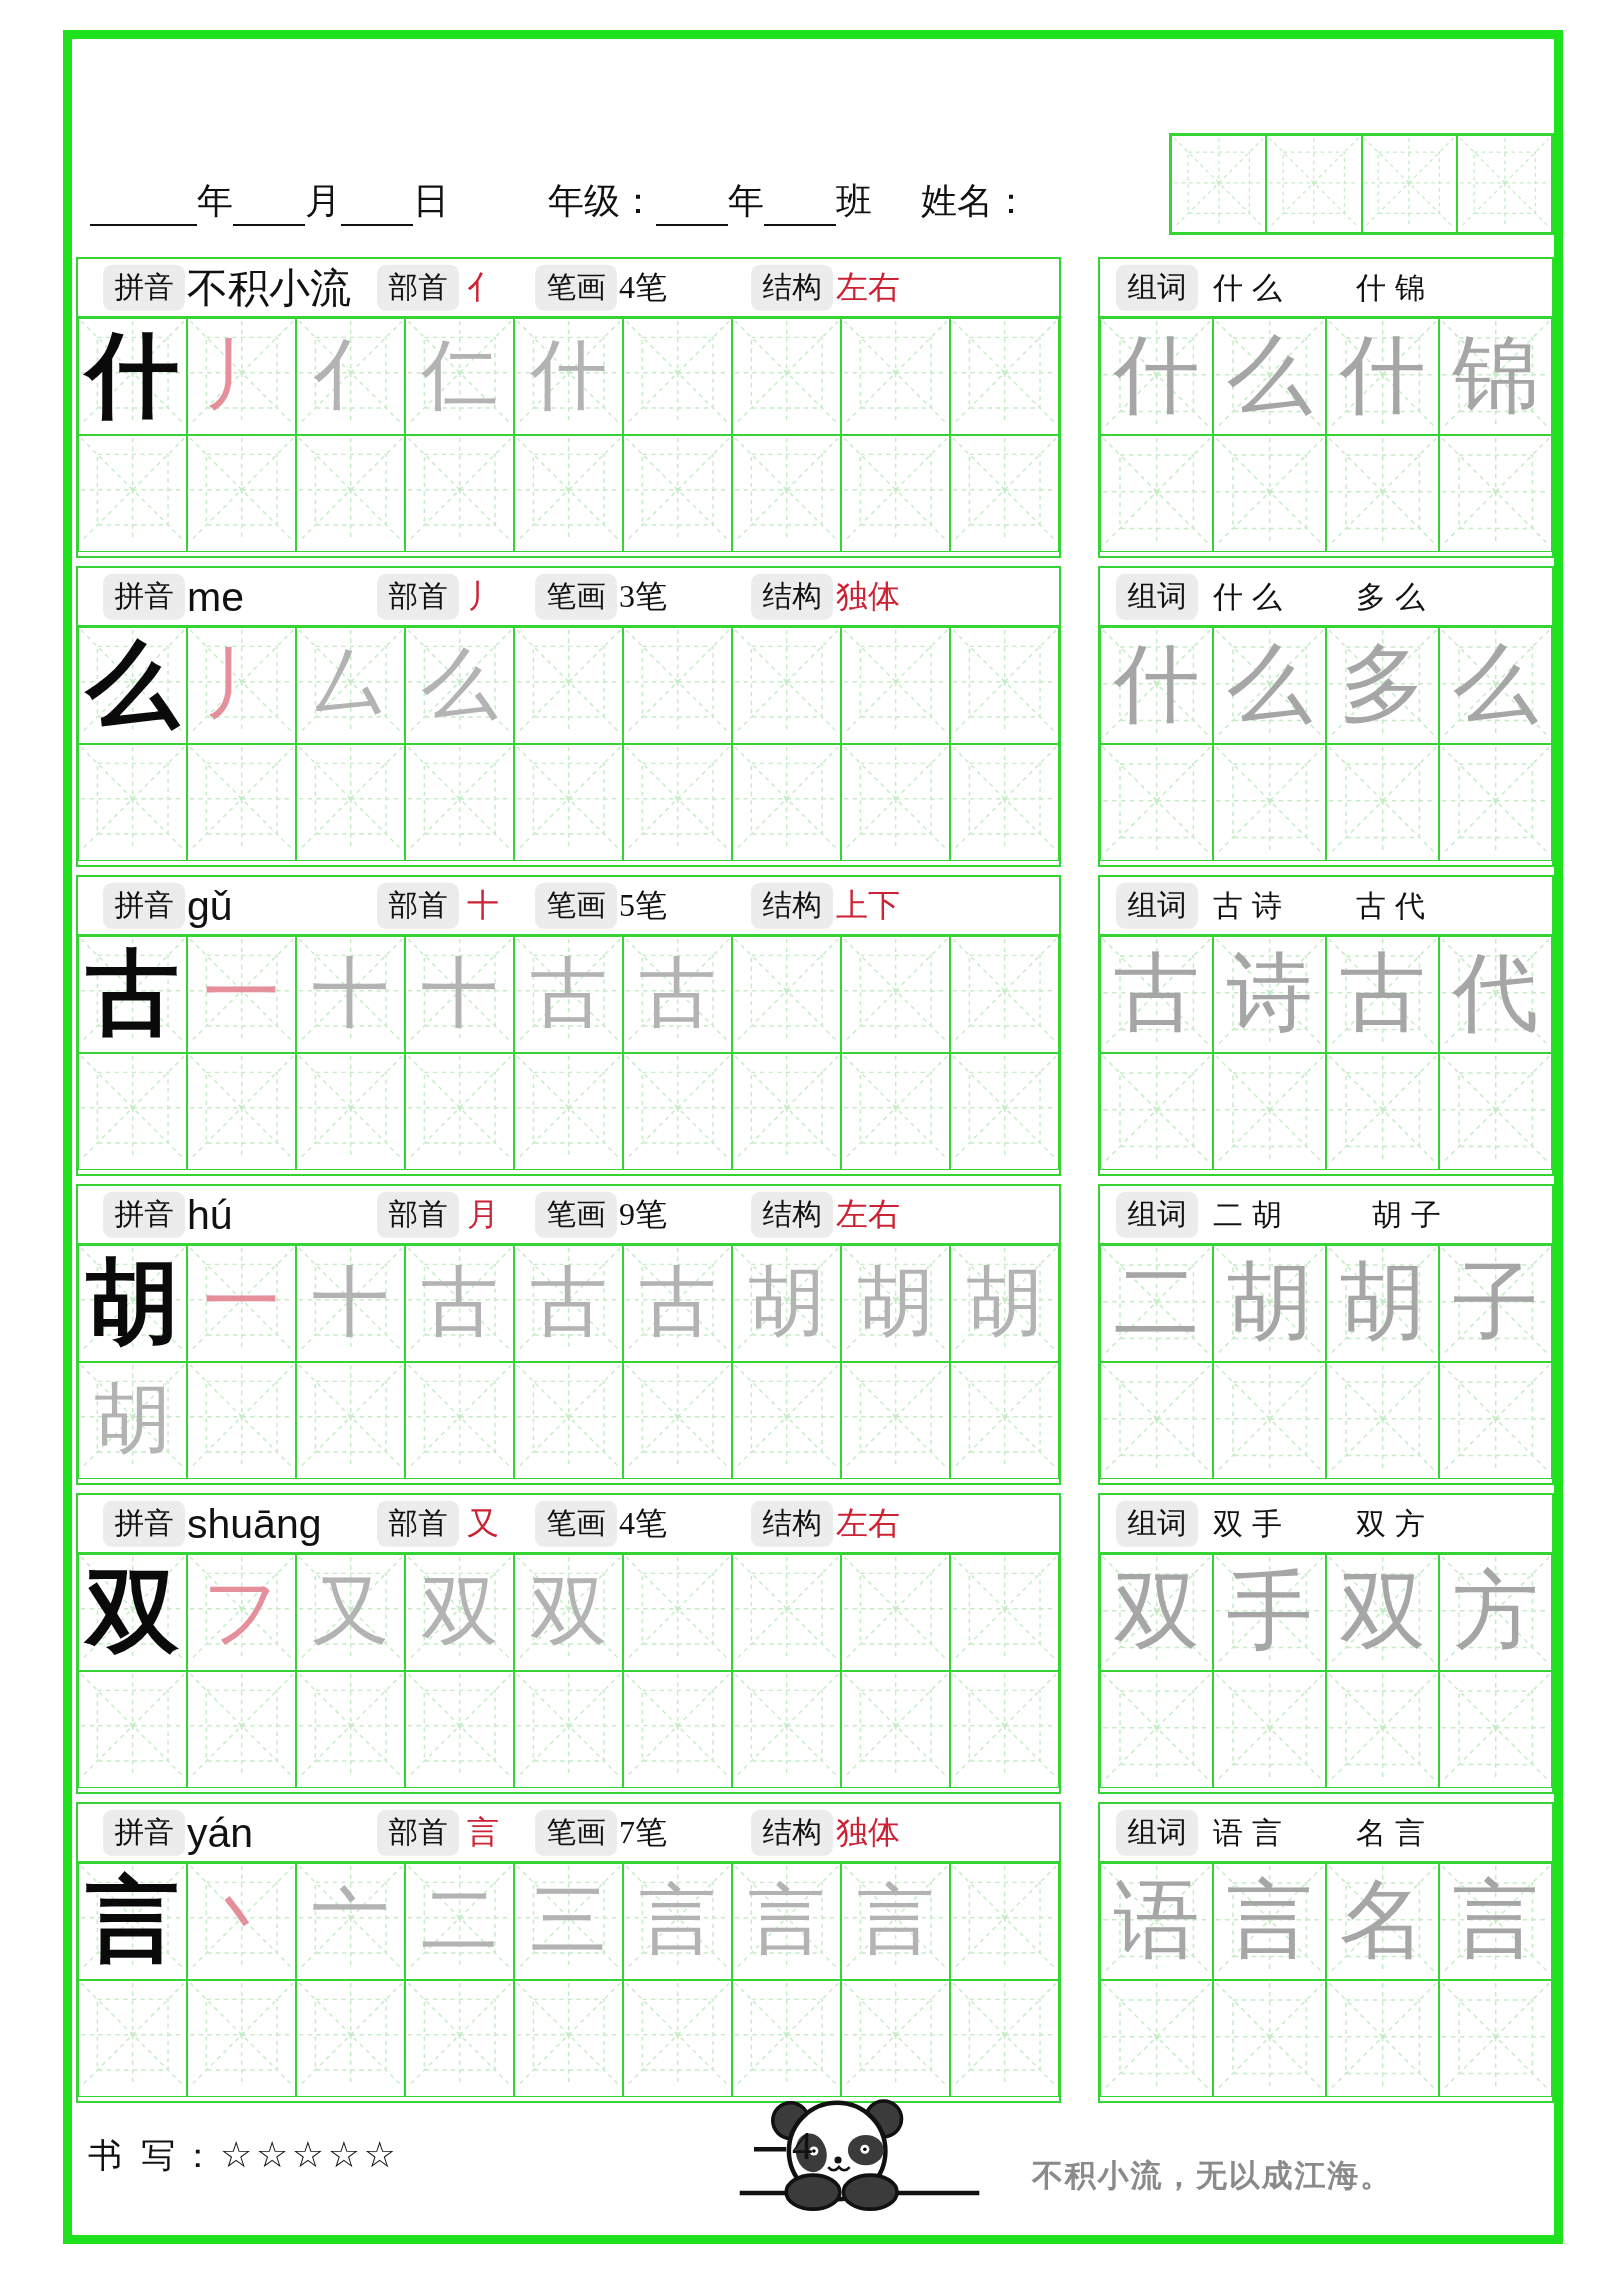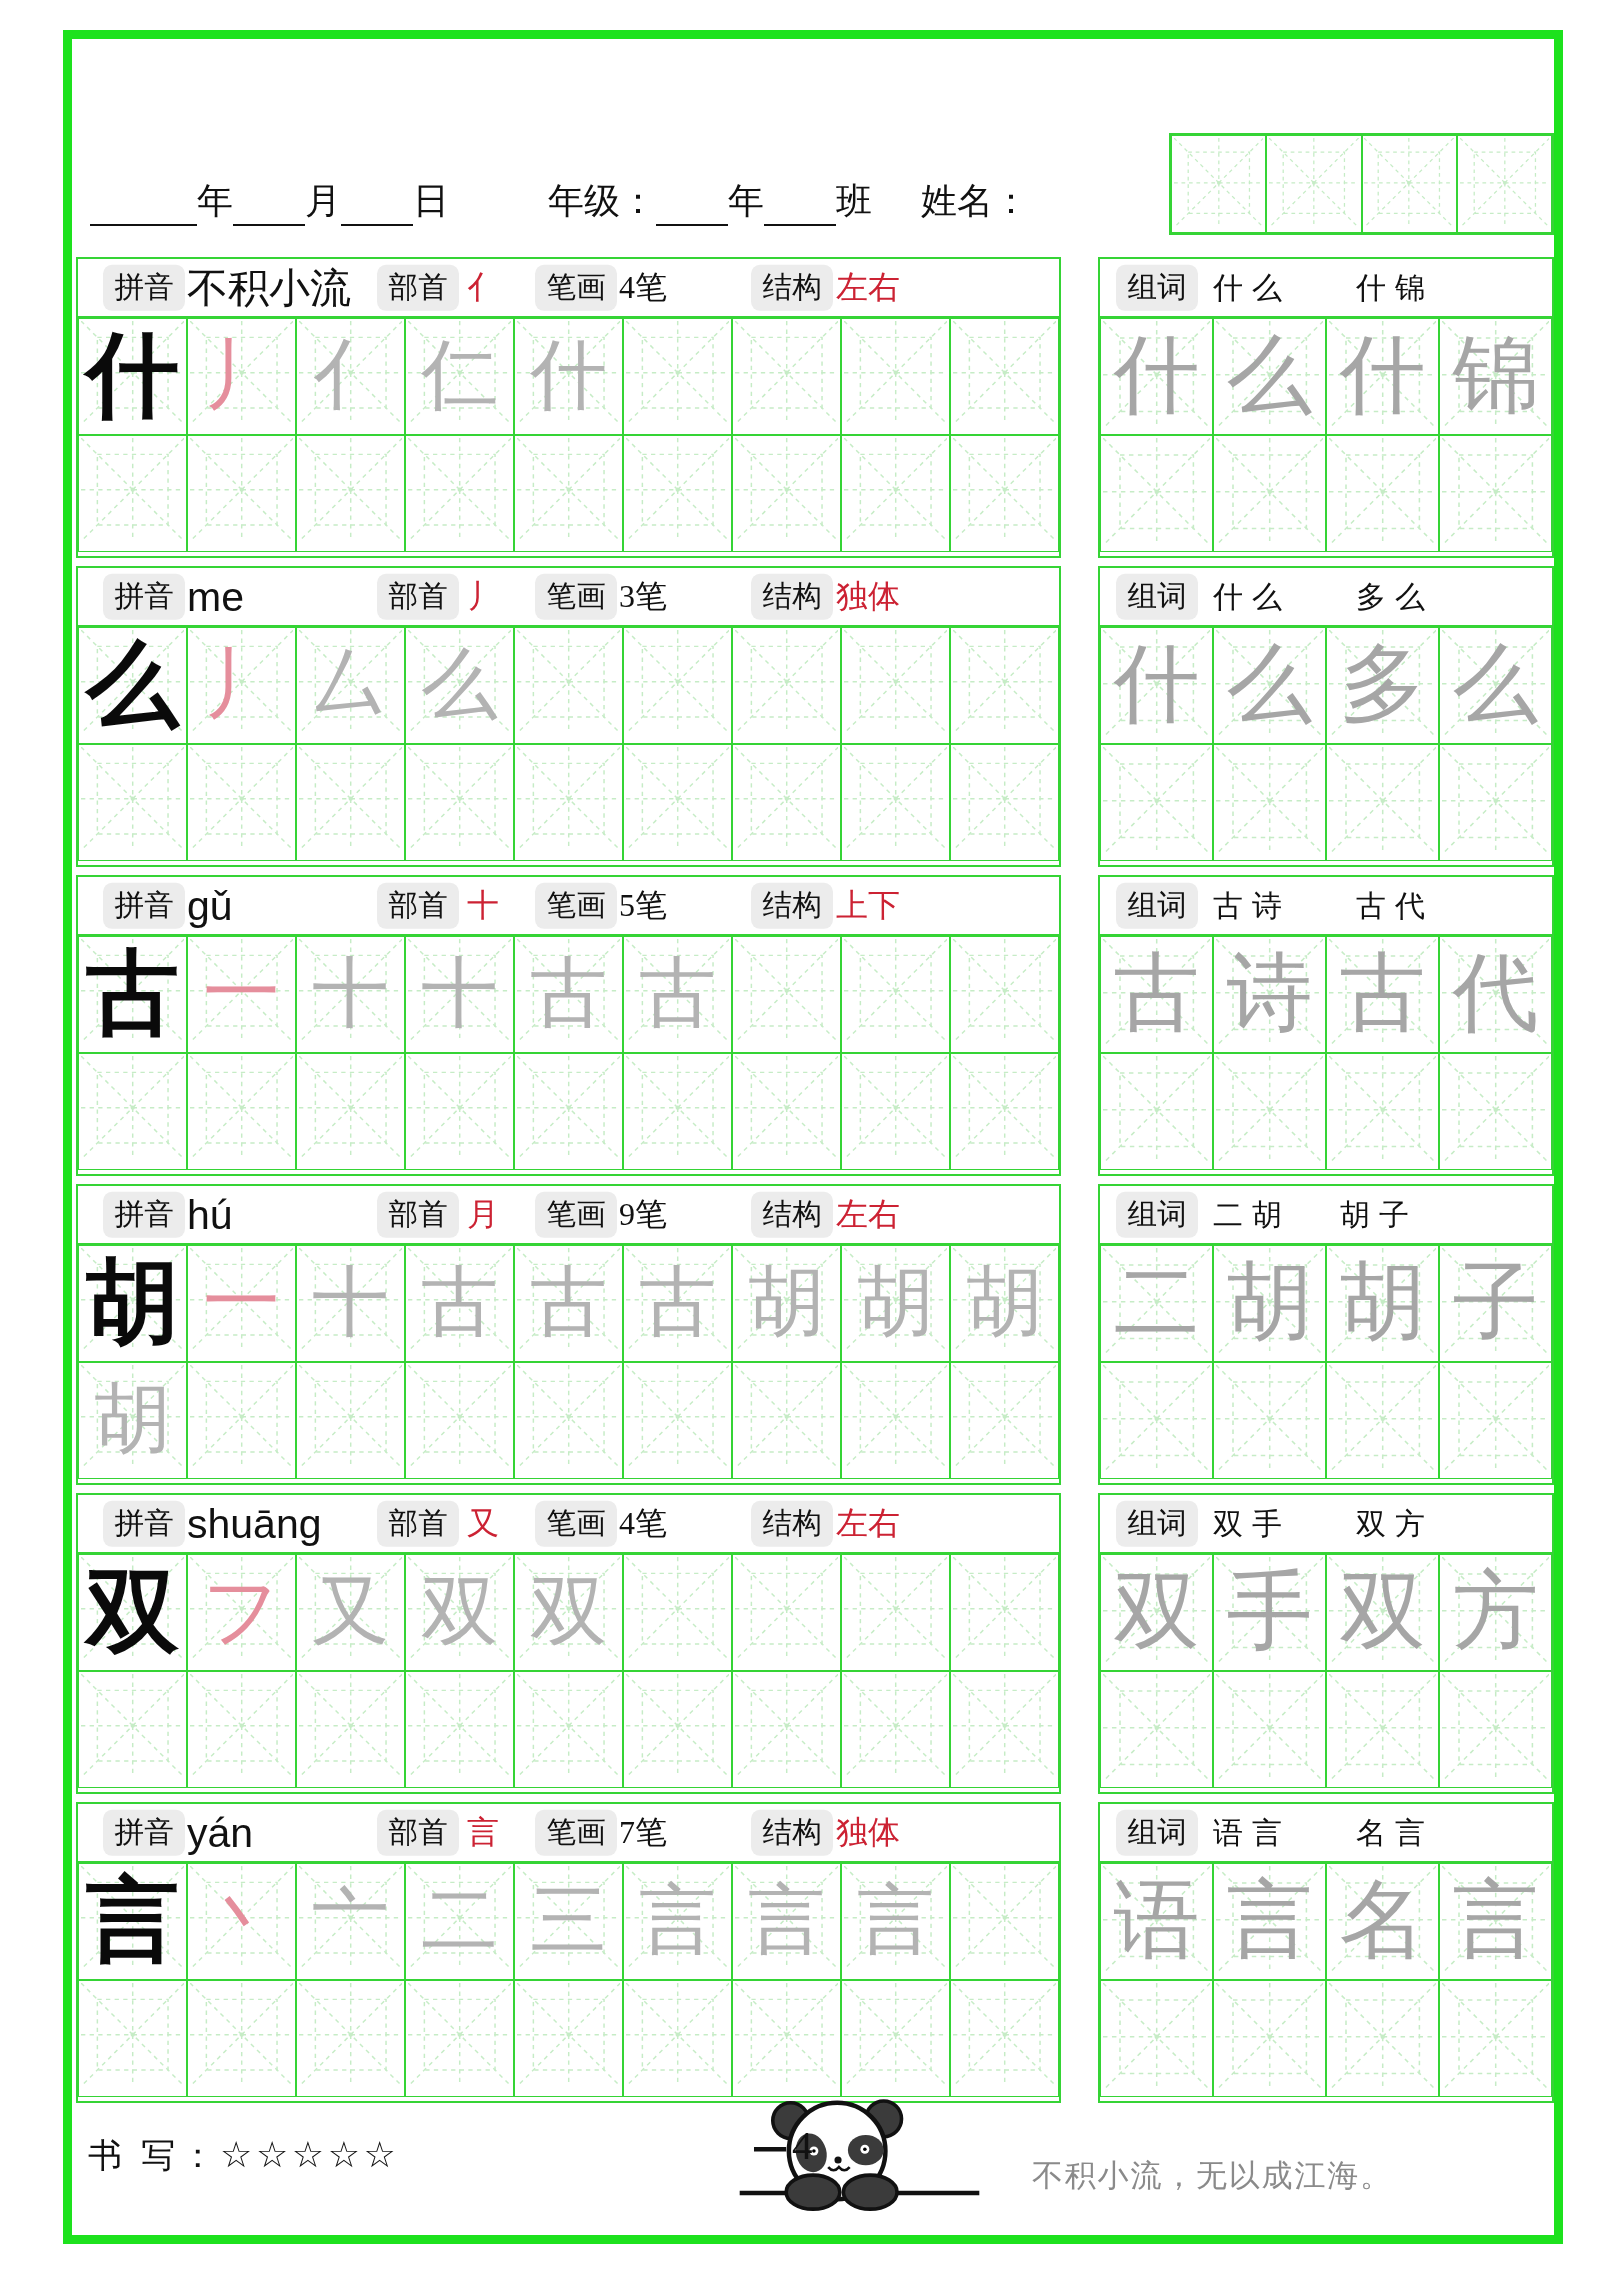--- a/index.html
+++ b/index.html
@@ -44,21 +44,21 @@
   .red{color:var(--red);}
   .wword{position:absolute;top:50%;transform:translateY(-50%);font-size:30px;
          letter-spacing:9px;color:#111;}
   .pgrid{display:grid;}
   .g9{grid-template-columns:repeat(9,1fr);grid-auto-rows:117px;}
   .g4{grid-template-columns:repeat(4,1fr);grid-auto-rows:117px;}
   
   .writing{position:absolute;left:88px;top:2133px;font-size:34px;letter-spacing:5.4px;text-align:center;}
   .stars{letter-spacing:3.6px;font-size:36px;}
   .slogan{position:absolute;left:88px;top:2192px;font-size:39px;letter-spacing:14.3px;}
-  .quote{position:absolute;left:1032px;top:2155px;font-size:31px;color:#8a8a8a;letter-spacing:1.8px;}
+  .quote{position:absolute;left:1032px;top:2155px;font-size:31px;color:#8a8a8a;letter-spacing:1.8px;font-weight:bold;}
   .panda{position:absolute;left:734px;top:2092px;width:251px;height:152px;}
   .pagenum{position:absolute;left:792px;top:2121px;font-size:41px;color:#111;}
 </style>
 </head>
 <body>
 
 <div class="page">
   <div class="frame"></div>
 
 
@@ -1207,21 +1207,21 @@
                 <rect x="19" y="19" width="82" height="82"></rect>
                 <circle cx="60" cy="60" r="2.5"></circle>
               </svg>
             </div>
           </div>
         </div>
         <div class="panel right">
           <div class="phead">
             <span class="chip" style="left:16px">组词</span>
             <span class="wword" style="left:113px">二胡</span>
-            <span class="wword" style="left:240px">胡子</span>
+            <span class="wword" style="left:272px">胡子</span>
           </div>
           <div class="pgrid g4">
             <div class="cell">
               <svg class="guide" viewBox="0 0 120 120" preserveAspectRatio="none">
                 <line x1="0" y1="0" x2="120" y2="120"></line>
                 <line x1="120" y1="0" x2="0" y2="120"></line>
                 <line x1="60" y1="0" x2="60" y2="120"></line>
                 <line x1="0" y1="60" x2="120" y2="60"></line>
                 <rect x="19" y="19" width="82" height="82"></rect>
                 <circle cx="60" cy="60" r="2.5"></circle>

